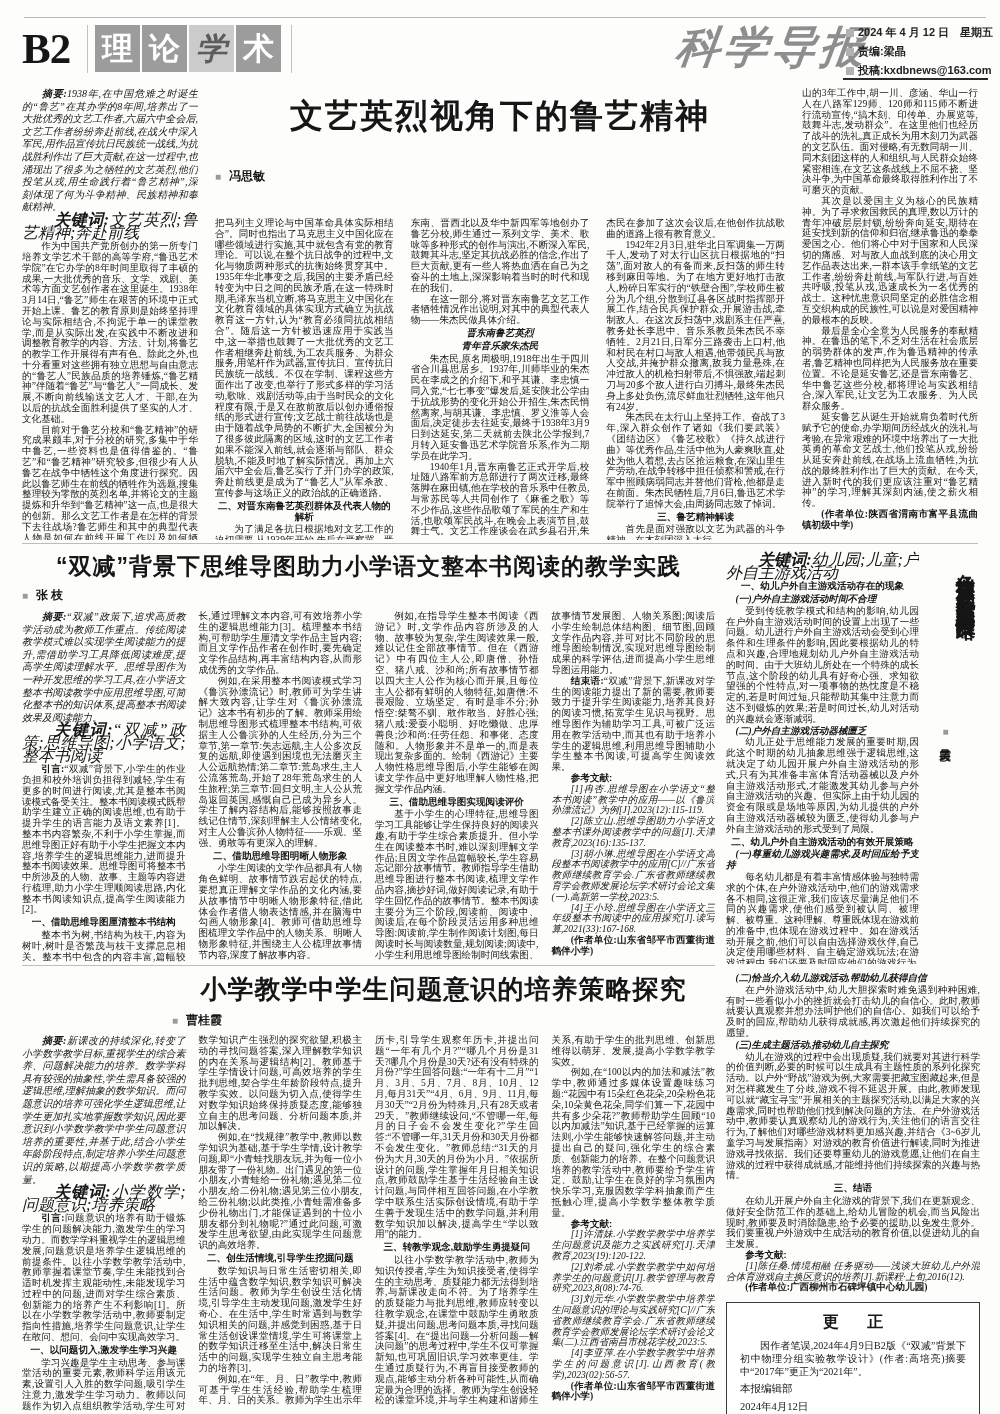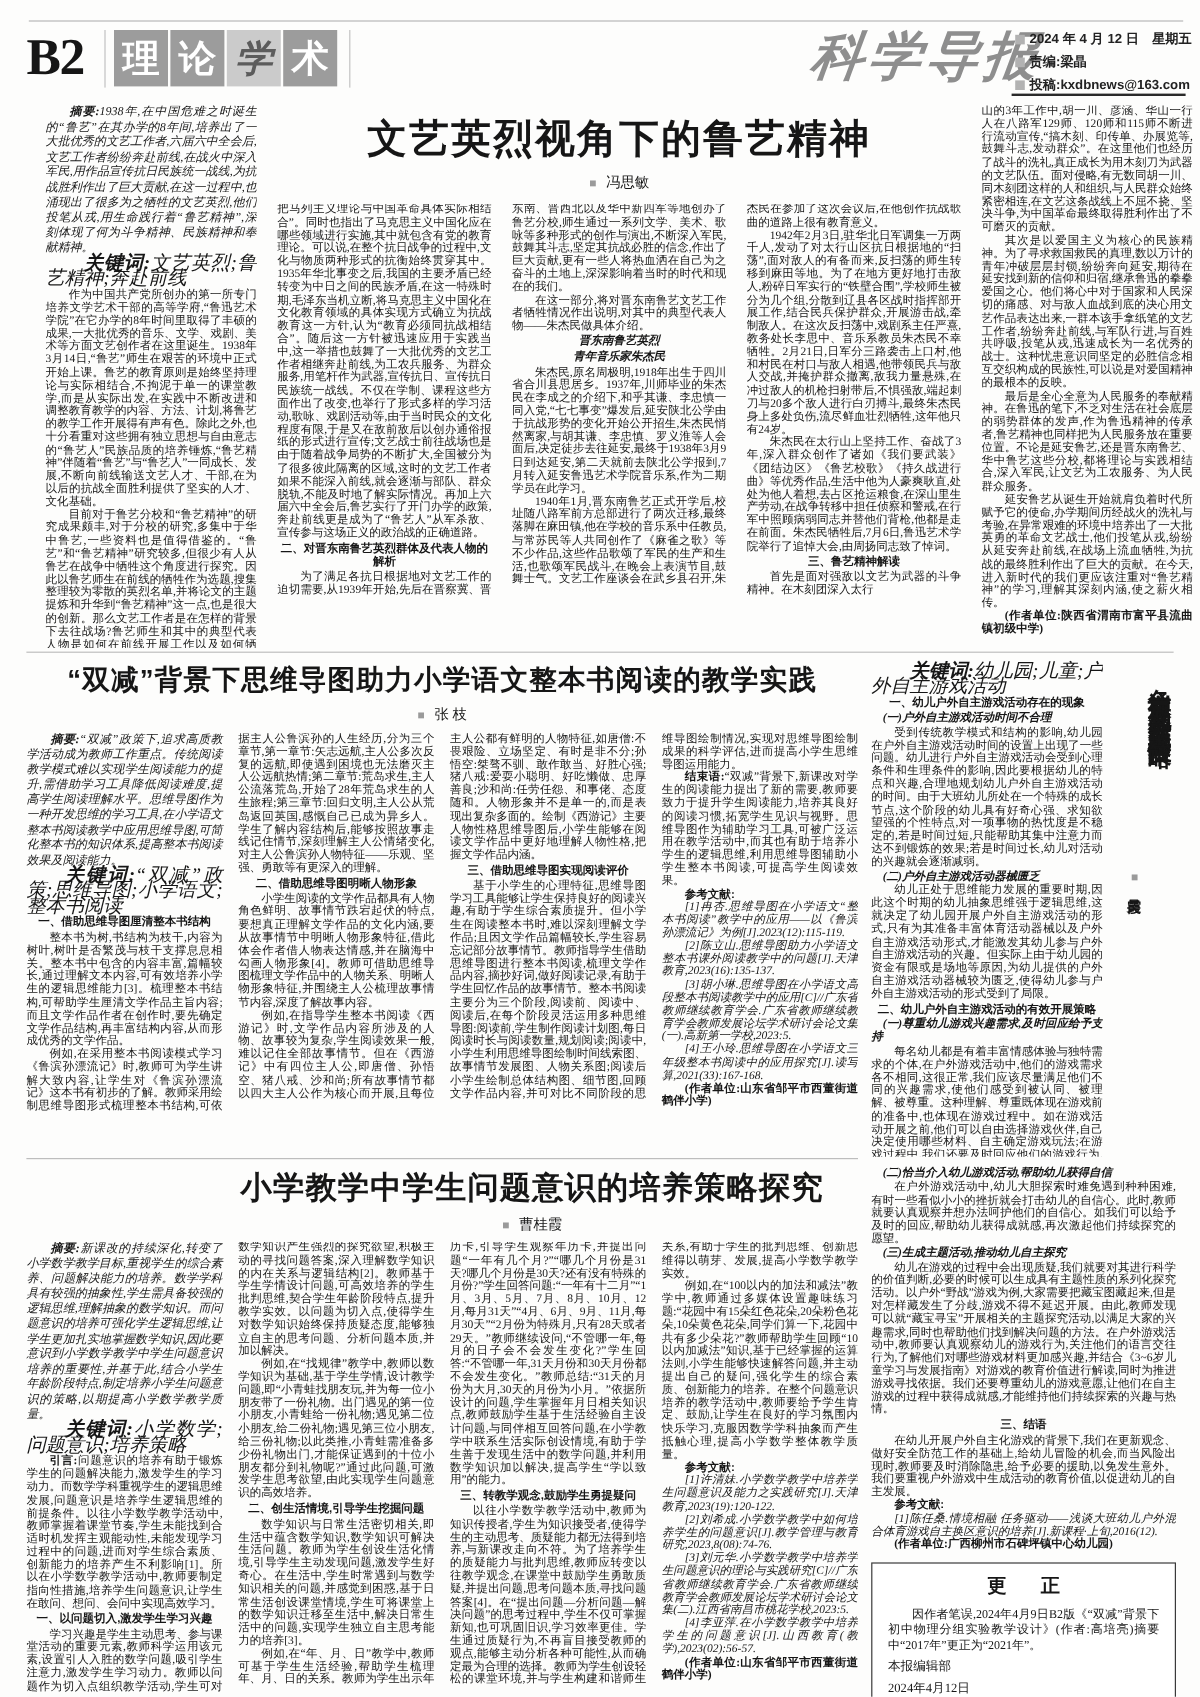--- a/index.html
+++ b/index.html
@@ -29,26 +29,26 @@
   .pc{text-indent:0;}
   .h{font-weight:700;text-align:center;font-family:"Liberation Sans",sans-serif;margin:2px 0;text-indent:0;}
   .hi{font-weight:700;font-style:italic;text-align:center;margin:2px 0;text-indent:0;}
   .hk{font-weight:700;font-style:italic;text-indent:1em;margin:1px 0;}
   .ab{font-style:italic;text-indent:2em;font-size:10px;line-height:12.6px;}
   .kw{font-style:italic;text-indent:2em;font-size:16px;line-height:12.6px;margin-bottom:2px;}
   .lead{text-indent:2em;}
   .ref{font-style:italic;text-indent:2em;}
   .refh{font-weight:700;text-indent:2em;font-family:"Liberation Sans",sans-serif;}
   .au{font-weight:700;text-indent:2em;}
-  .byline{text-align:center;font-size:12px;font-weight:400;margin-top:5px;}
+  .byline{font-size:12px;font-weight:700;margin-top:5px;}
   .byline .sq{color:#9a9a9a;font-size:10px;margin-right:5px;}
   
-  #a1{left:38px;top:88px;width:956px;height:452px;display:flex;gap:17px;}
+  #a1{left:22px;top:88px;width:956px;height:452px;display:flex;gap:17px;}
   .a1col{width:176px;flex:none;height:452px;overflow:hidden;}
-  .a1mid{flex:1;display:flex;flex-direction:column;min-width:0;}
+  .a1mid{flex:1;display:flex;flex-direction:column;min-width:0;gap:24px;}
   #a1-title{font-size:33px;font-weight:700;text-align:center;letter-spacing:2px;margin-top:6px;
             font-family:"Liberation Sans",sans-serif;}
   #a1-body{column-count:3;column-gap:17px;flex:1;overflow:hidden;margin-top:9px;}
   
   #div1{left:22px;right:22px;top:543px;border-top:1px solid #bdbdbd;}
   #div2{left:22px;width:693px;top:965px;border-top:1px solid #bdbdbd;}
   
   #a2{left:22px;top:551px;width:693px;}
   #a2-title{font-size:23px;font-weight:700;text-align:center;letter-spacing:1px;
             font-family:"Liberation Sans",sans-serif;}
@@ -148,20 +148,21 @@
 
 <div class="abs" id="a2">
   <div id="a2-title">“双减”背景下思维导图助力小学语文整本书阅读的教学实践</div>
   <div class="byline">
     <span class="sq">■</span>
     <span>张 枝</span>
   </div>
   <div id="a2-body">
       <div class="blk ab"><b>摘要:</b>“双减”政策下,追求高质教学活动成为教师工作重点。传统阅读教学模式难以实现学生阅读能力的提升,需借助学习工具降低阅读难度,提高学生阅读理解水平。思维导图作为一种开发思维的学习工具,在小学语文整本书阅读教学中应用思维导图,可简化整本书的知识体系,提高整本书阅读效果及阅读能力。</div>
       <div class="blk kw"><b>关键词:</b>“双减”政策;思维导图;小学语文;整本书阅读</div>
+      <div class="blk lead"><b>引言:</b>“双减”背景下,小学生的作业负担和校外培训负担得到减轻,学生有更多的时间进行阅读,尤其是整本书阅读模式备受关注。整本书阅读模式既帮助学生建立正确的阅读思维,也有助于提升学生的语言能力及语文素养[1]。整本书内容繁杂,不利于小学生掌握,而思维导图正好有助于小学生把握文本内容,培养学生的逻辑思维能力,进而提升整本书阅读效果。思维导图可将整本书中所涉及的人物、故事、主题等内容进行梳理,助力小学生理顺阅读思路,内化整本书阅读知识点,提高学生阅读能力[2]。</div>
       <div class="blk h">一、借助思维导图厘清整本书结构</div>
       <div class="blk p">整本书为树,书结构为枝干,内容为树叶,树叶是否繁茂与枝干支撑息息相关。整本书中包含的内容丰富,篇幅较长,通过理解文本内容,可有效培养小学生的逻辑思维能力[3]。梳理整本书结构,可帮助学生厘清文学作品主旨内容;而且文学作品作者在创作时,要先确定文学作品结构,再丰富结构内容,从而形成优秀的文学作品。</div>
       <div class="blk p">例如,在采用整本书阅读模式学习《鲁滨孙漂流记》时,教师可为学生讲解大致内容,让学生对《鲁滨孙漂流记》这本书有初步的了解。教师采用绘制思维导图形式梳理整本书结构,可依据主人公鲁滨孙的人生经历,分为三个章节,第一章节:矢志远航,主人公多次反复的远航,即使遇到困境也无法磨灭主人公远航热情;第二章节:荒岛求生,主人公流落荒岛,开始了28年荒岛求生的人生旅程;第三章节:回归文明,主人公从荒岛返回英国,感慨自己已成为异乡人。学生了解内容结构后,能够按照故事走线记住情节,深刻理解主人公情绪变化,对主人公鲁滨孙人物特征——乐观、坚强、勇敢等有更深入的理解。</div>
       <div class="blk h">二、借助思维导图明晰人物形象</div>
       <div class="blk p">小学生阅读的文学作品都具有人物角色鲜明、故事情节跌宕起伏的特点,要想真正理解文学作品的文化内涵,要从故事情节中明晰人物形象特征,借此体会作者借人物表达情感,并在脑海中勾画人物形象[4]。教师可借助思维导图梳理文学作品中的人物关系、明晰人物形象特征,并围绕主人公梳理故事情节内容,深度了解故事内容。</div>
       <div class="blk p">例如,在指导学生整本书阅读《西游记》时,文学作品内容所涉及的人物、故事较为复杂,学生阅读效果一般,难以记住全部故事情节。但在《西游记》中有四位主人公,即唐僧、孙悟空、猪八戒、沙和尚;所有故事情节都以四大主人公作为核心而开展,且每位主人公都有鲜明的人物特征,如唐僧:不畏艰险、立场坚定、有时是非不分;孙悟空:桀骜不驯、敢作敢当、好胜心强;猪八戒:爱耍小聪明、好吃懒做、忠厚善良;沙和尚:任劳任怨、和事佬、态度随和。人物形象并不是单一的,而是表现出复杂多面的。绘制《西游记》主要人物性格思维导图后,小学生能够在阅读文学作品中更好地理解人物性格,把握文学作品内涵。</div>
       <div class="blk h">三、借助思维导图实现阅读评价</div>
       <div class="blk p">基于小学生的心理特征,思维导图学习工具能够让学生保持良好的阅读兴趣,有助于学生综合素质提升。但小学生在阅读整本书时,难以深刻理解文学作品;且因文学作品篇幅较长,学生容易忘记部分故事情节。教师指导学生借助思维导图进行整本书阅读,梳理文学作品内容,摘抄好词,做好阅读记录,有助于学生回忆作品的故事情节。整本书阅读主要分为三个阶段,阅读前、阅读中、阅读后,在每个阶段灵活运用多种思维导图:阅读前,学生制作阅读计划图,每日阅读时长与阅读数量,规划阅读;阅读中,小学生利用思维导图绘制时间线索图、故事情节发展图、人物关系图;阅读后小学生绘制总体结构图、细节图,回顾文学作品内容,并可对比不同阶段的思维导图绘制情况,实现对思维导图绘制成果的科学评估,进而提高小学生思维导图运用能力。</div>
       <div class="blk lead"><b>结束语:</b>“双减”背景下,新课改对学生的阅读能力提出了新的需要,教师要致力于提升学生阅读能力,培养其良好的阅读习惯,拓宽学生见识与视野。思维导图作为辅助学习工具,可被广泛运用在教学活动中,而其也有助于培养小学生的逻辑思维,利用思维导图辅助小学生整本书阅读,可提高学生阅读效果。</div>
       <div class="blk refh">参考文献:</div>

